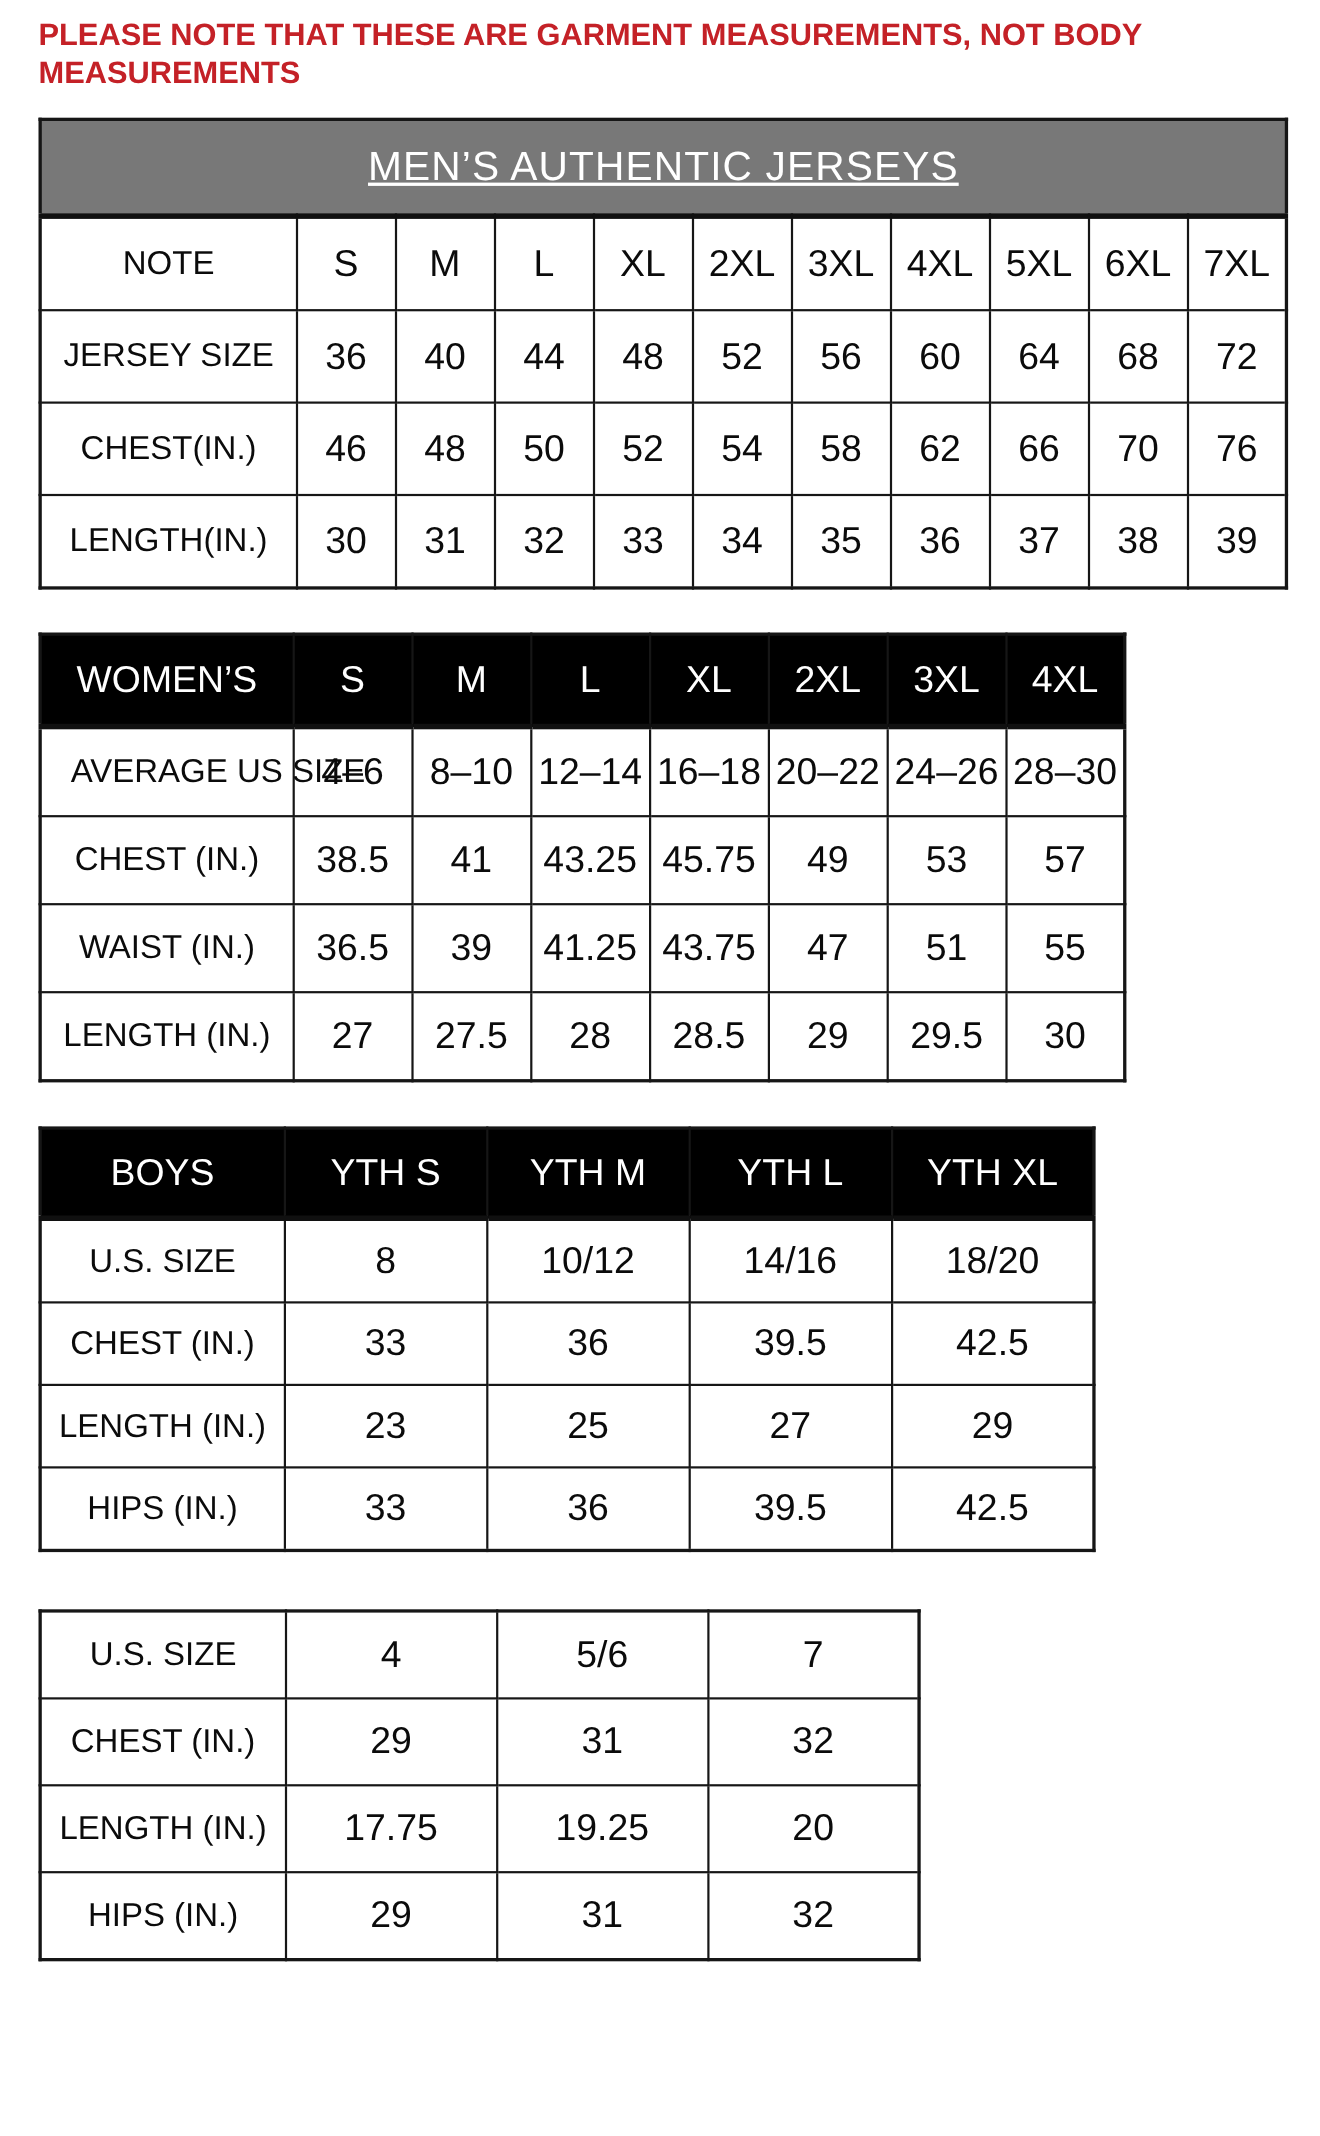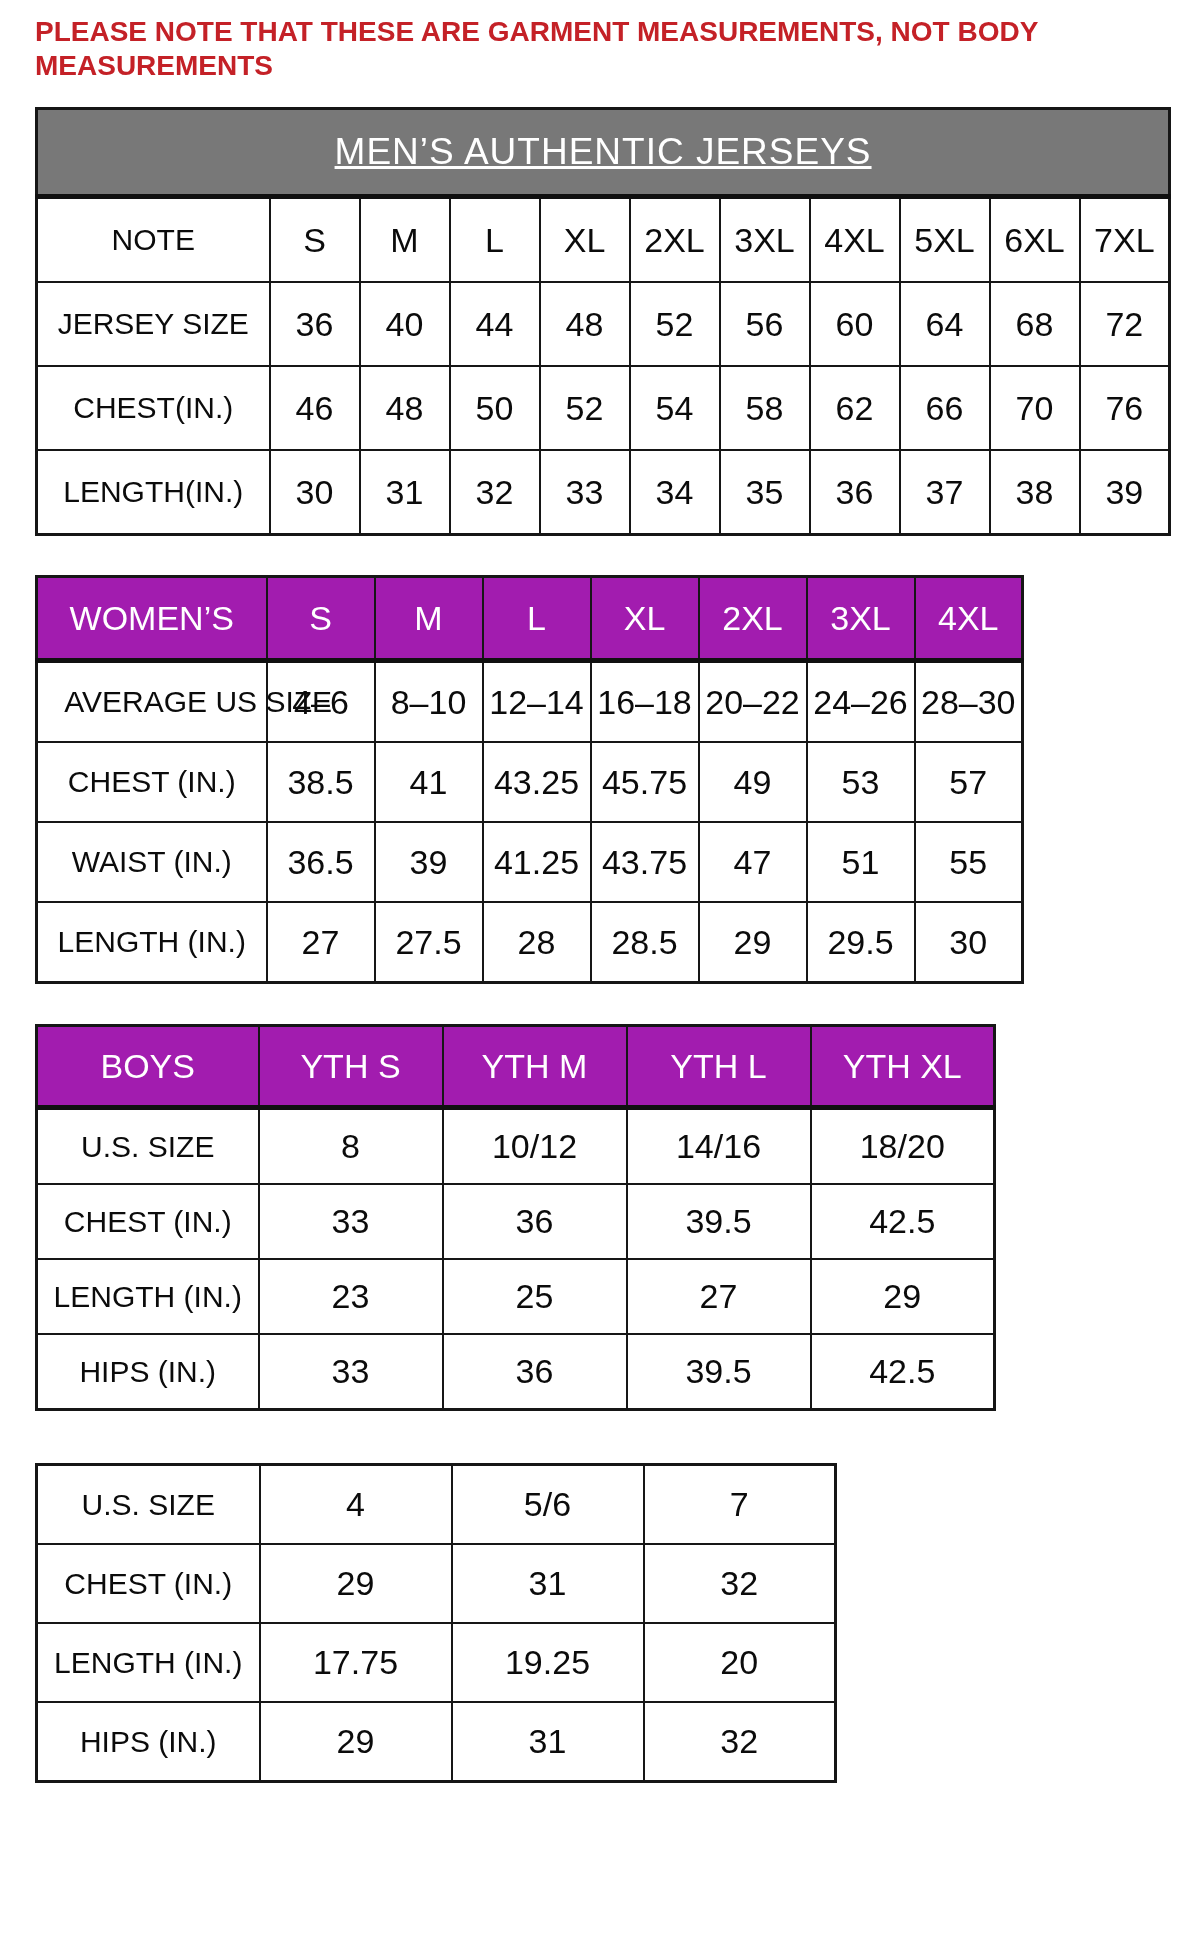--- a/index.html
+++ b/index.html
@@ -28,21 +28,21 @@
   table.sz{
     border-collapse:collapse;table-layout:fixed;margin-left:35px;
     border:3px solid #161616;
   }
   table.sz td{
     border:2px solid #161616;text-align:center;vertical-align:middle;
     font-size:34px;color:#0b0b0b;background:#ffffff;padding:0;line-height:1.12;
   }
   table.sz td.lbl{font-size:30px;white-space:nowrap;}
   table.sz td.hdr{
-    background:#a21caf;color:#ffffff;font-size:34px;
+    background:#000000;color:#ffffff;font-size:34px;
     border-bottom:5px solid #101010;
   }
   table.sz td.banner{
     background:#787878;color:#ffffff;font-size:37px;letter-spacing:1px;
     border-bottom:5px solid #101010;
     text-decoration:underline;
   }
   td.wrapcell{white-space:normal;}
   td.wrapcell span{display:inline-block;max-width:175px;}
 

